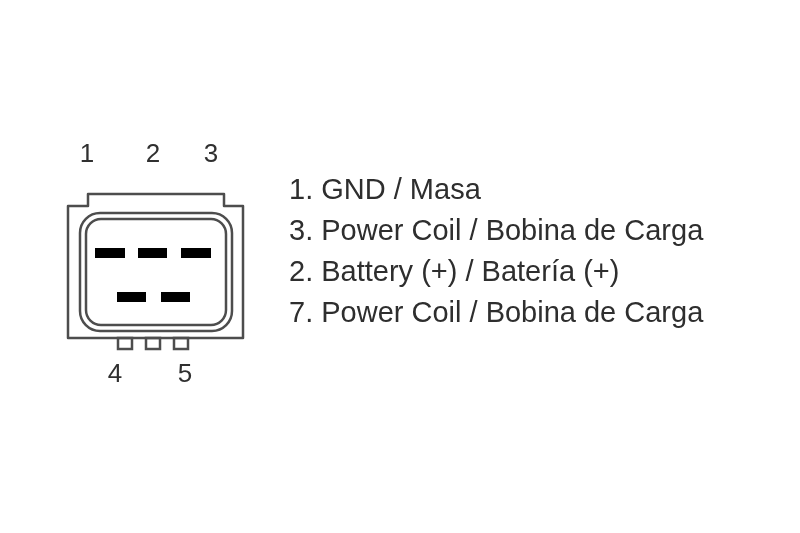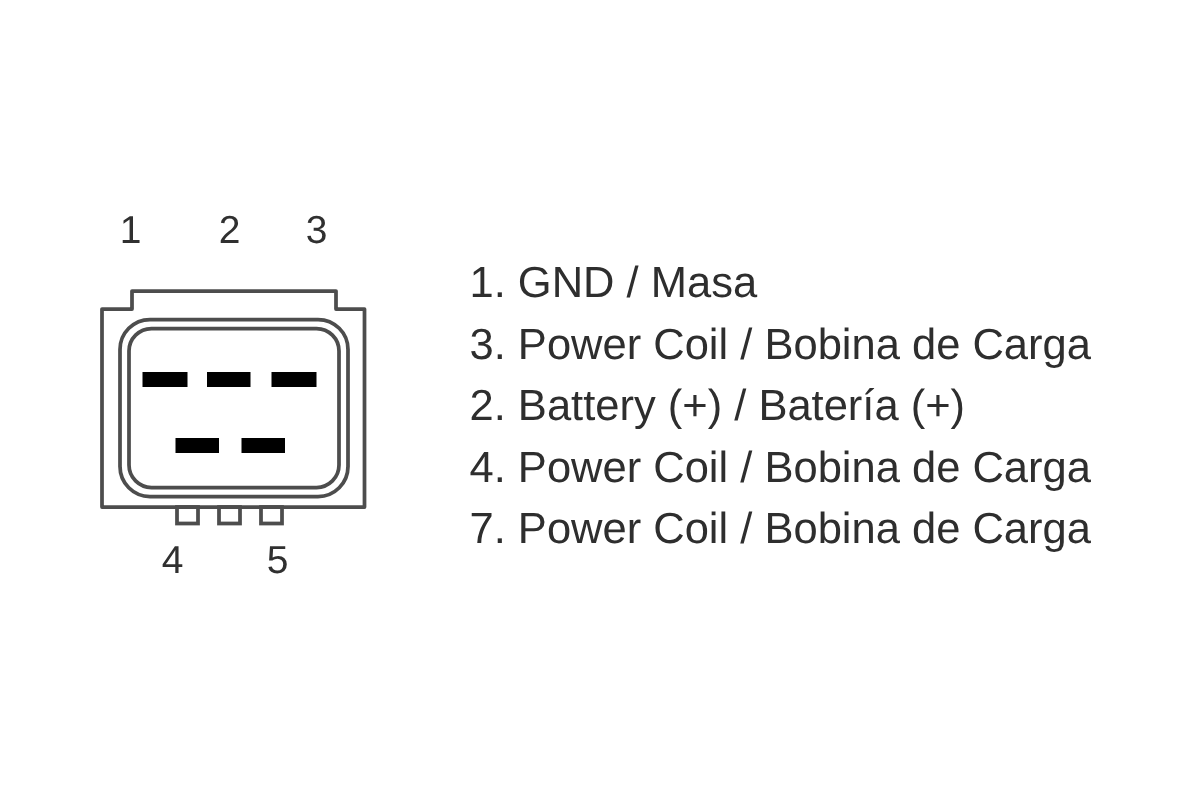--- a/index.html
+++ b/index.html
@@ -31,21 +31,20 @@
   }
   .pin-label.l1 { left: 87px;  top: 138px; }
   .pin-label.l2 { left: 153px; top: 138px; }
   .pin-label.l3 { left: 211px; top: 138px; }
   .pin-label.l4 { left: 115px; top: 358px; }
   .pin-label.l5 { left: 185px; top: 358px; }
   .legend {
     position: absolute;
     left: 289px;
     top: 169px;
-    margin-left: 24px;
   }
   .legend-line {
     font-size: 29px;
     line-height: 41px;
     color: #2e2e2e;
     white-space: nowrap;
   }
 </style>
 </head>
 <body>
@@ -74,17 +73,16 @@
     <rect x="123" y="63" width="30" height="10" fill="#000000"></rect>
 
     <rect x="59" y="107" width="29" height="10" fill="#000000"></rect>
     <rect x="103" y="107" width="29" height="10" fill="#000000"></rect>
   </svg>
 
   <div class="legend">
     <div class="legend-line">1. GND / Masa</div>
     <div class="legend-line">3. Power Coil / Bobina de Carga</div>
     <div class="legend-line">2. Battery (+) / Batería (+)</div>
-    <div class="legend-line">4. Power Coil / Bobina de Carga</div>
     <div class="legend-line">7. Power Coil / Bobina de Carga</div>
   </div>
 
 </div>
 
 </body></html>

